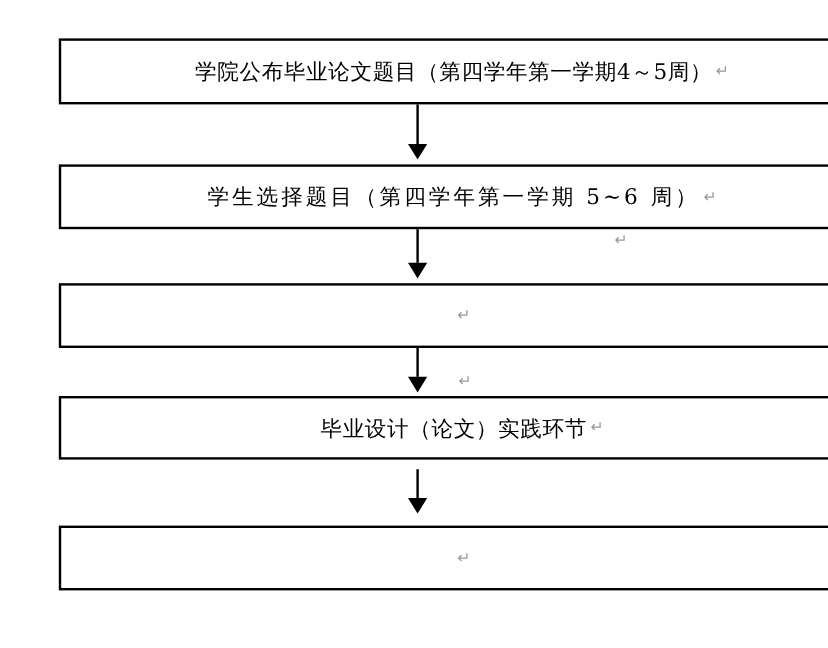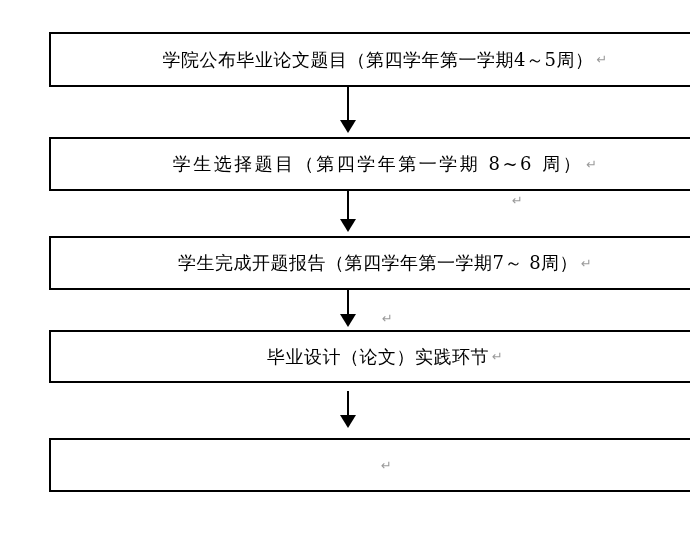--- a/index.html
+++ b/index.html
@@ -88,33 +88,32 @@
     <span class="step-label">学院公布毕业论文题目（第四学年第一学期4～5周）</span>
       <span class="pmark">↵</span>
   </div>
 
   <div class="arrow arrow-1">
     <span class="arrow-line"></span>
     <span class="arrow-head"></span>
   </div>
 
   <div class="flow-box box-2 spread">
-    <span class="step-label">学生选择题目（第四学年第一学期 8~6 周）</span>
+    <span class="step-label">学生选择题目（第四学年第一学期 5~6 周）</span>
       <span class="pmark">↵</span>
   </div>
 
   <div class="floating-mark floating-mark-1">↵</div>
 
   <div class="arrow arrow-2">
     <span class="arrow-line"></span>
     <span class="arrow-head"></span>
   </div>
 
   <div class="flow-box box-3">
-    <span class="step-label">学生完成开题报告（第四学年第一学期7～ 8周）</span>
       <span class="pmark">↵</span>
   </div>
 
   <div class="arrow arrow-3">
     <span class="arrow-line"></span>
     <span class="arrow-head"></span>
   </div>
 
   <div class="floating-mark floating-mark-2">↵</div>
 

